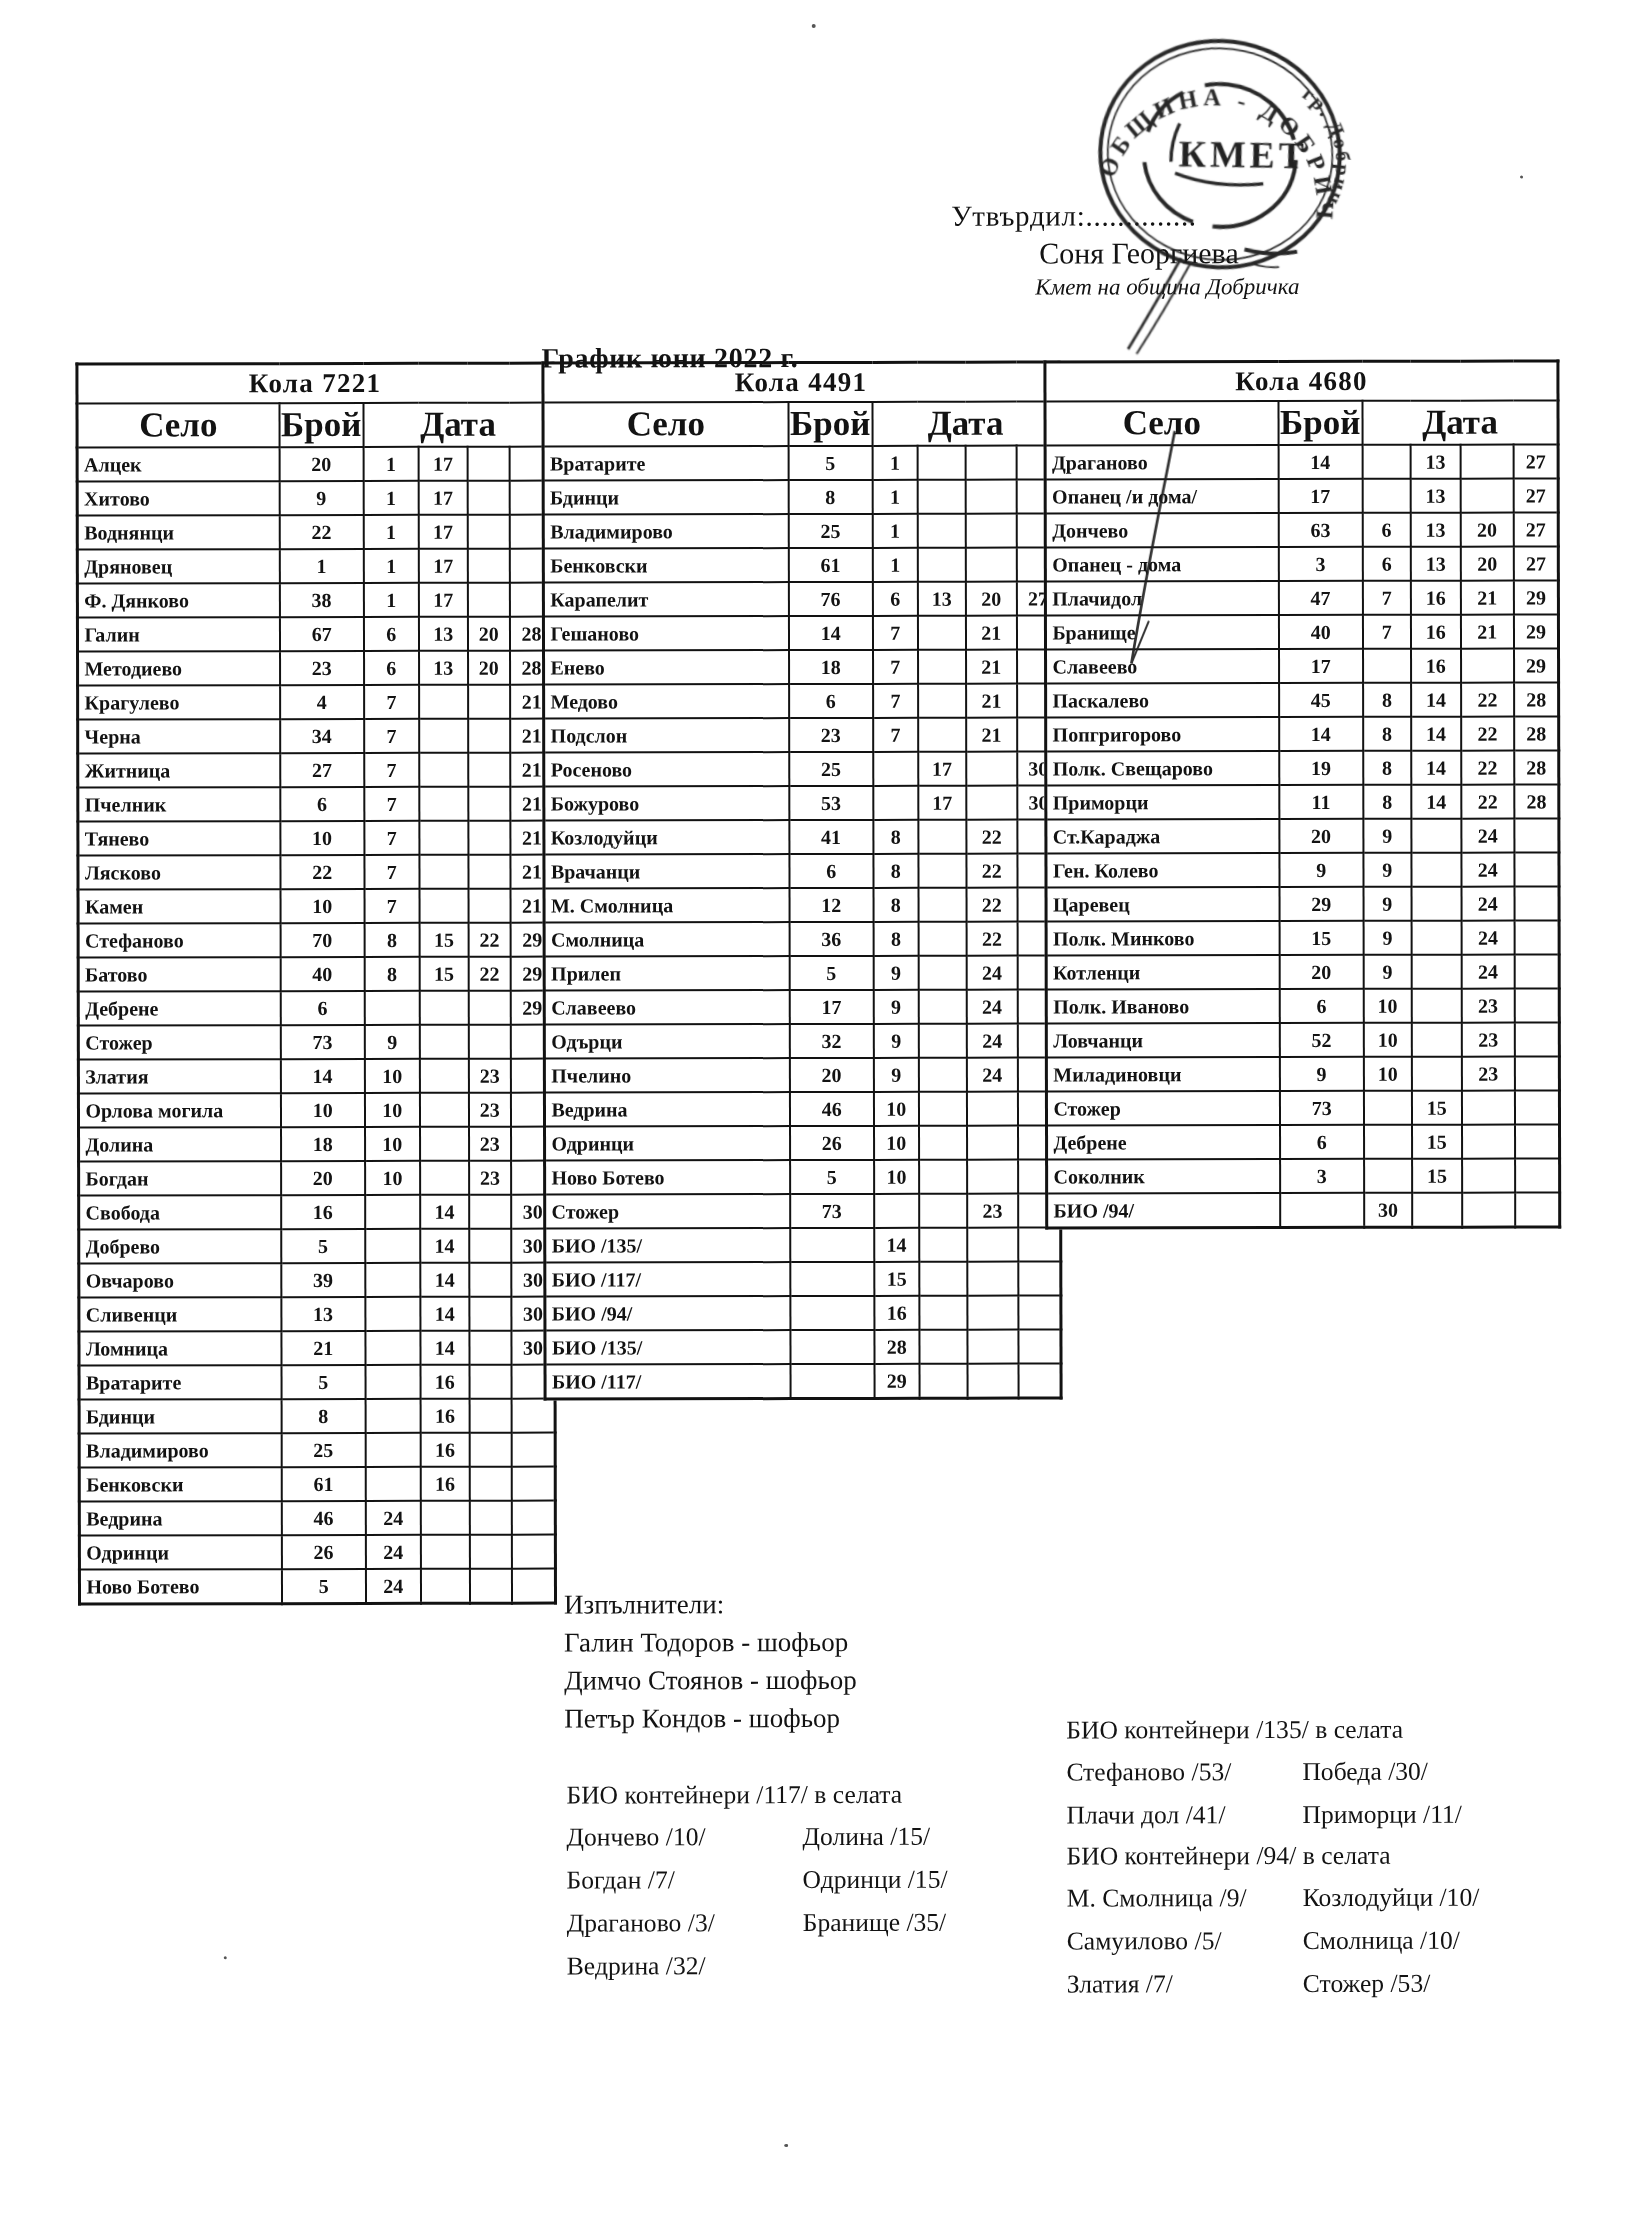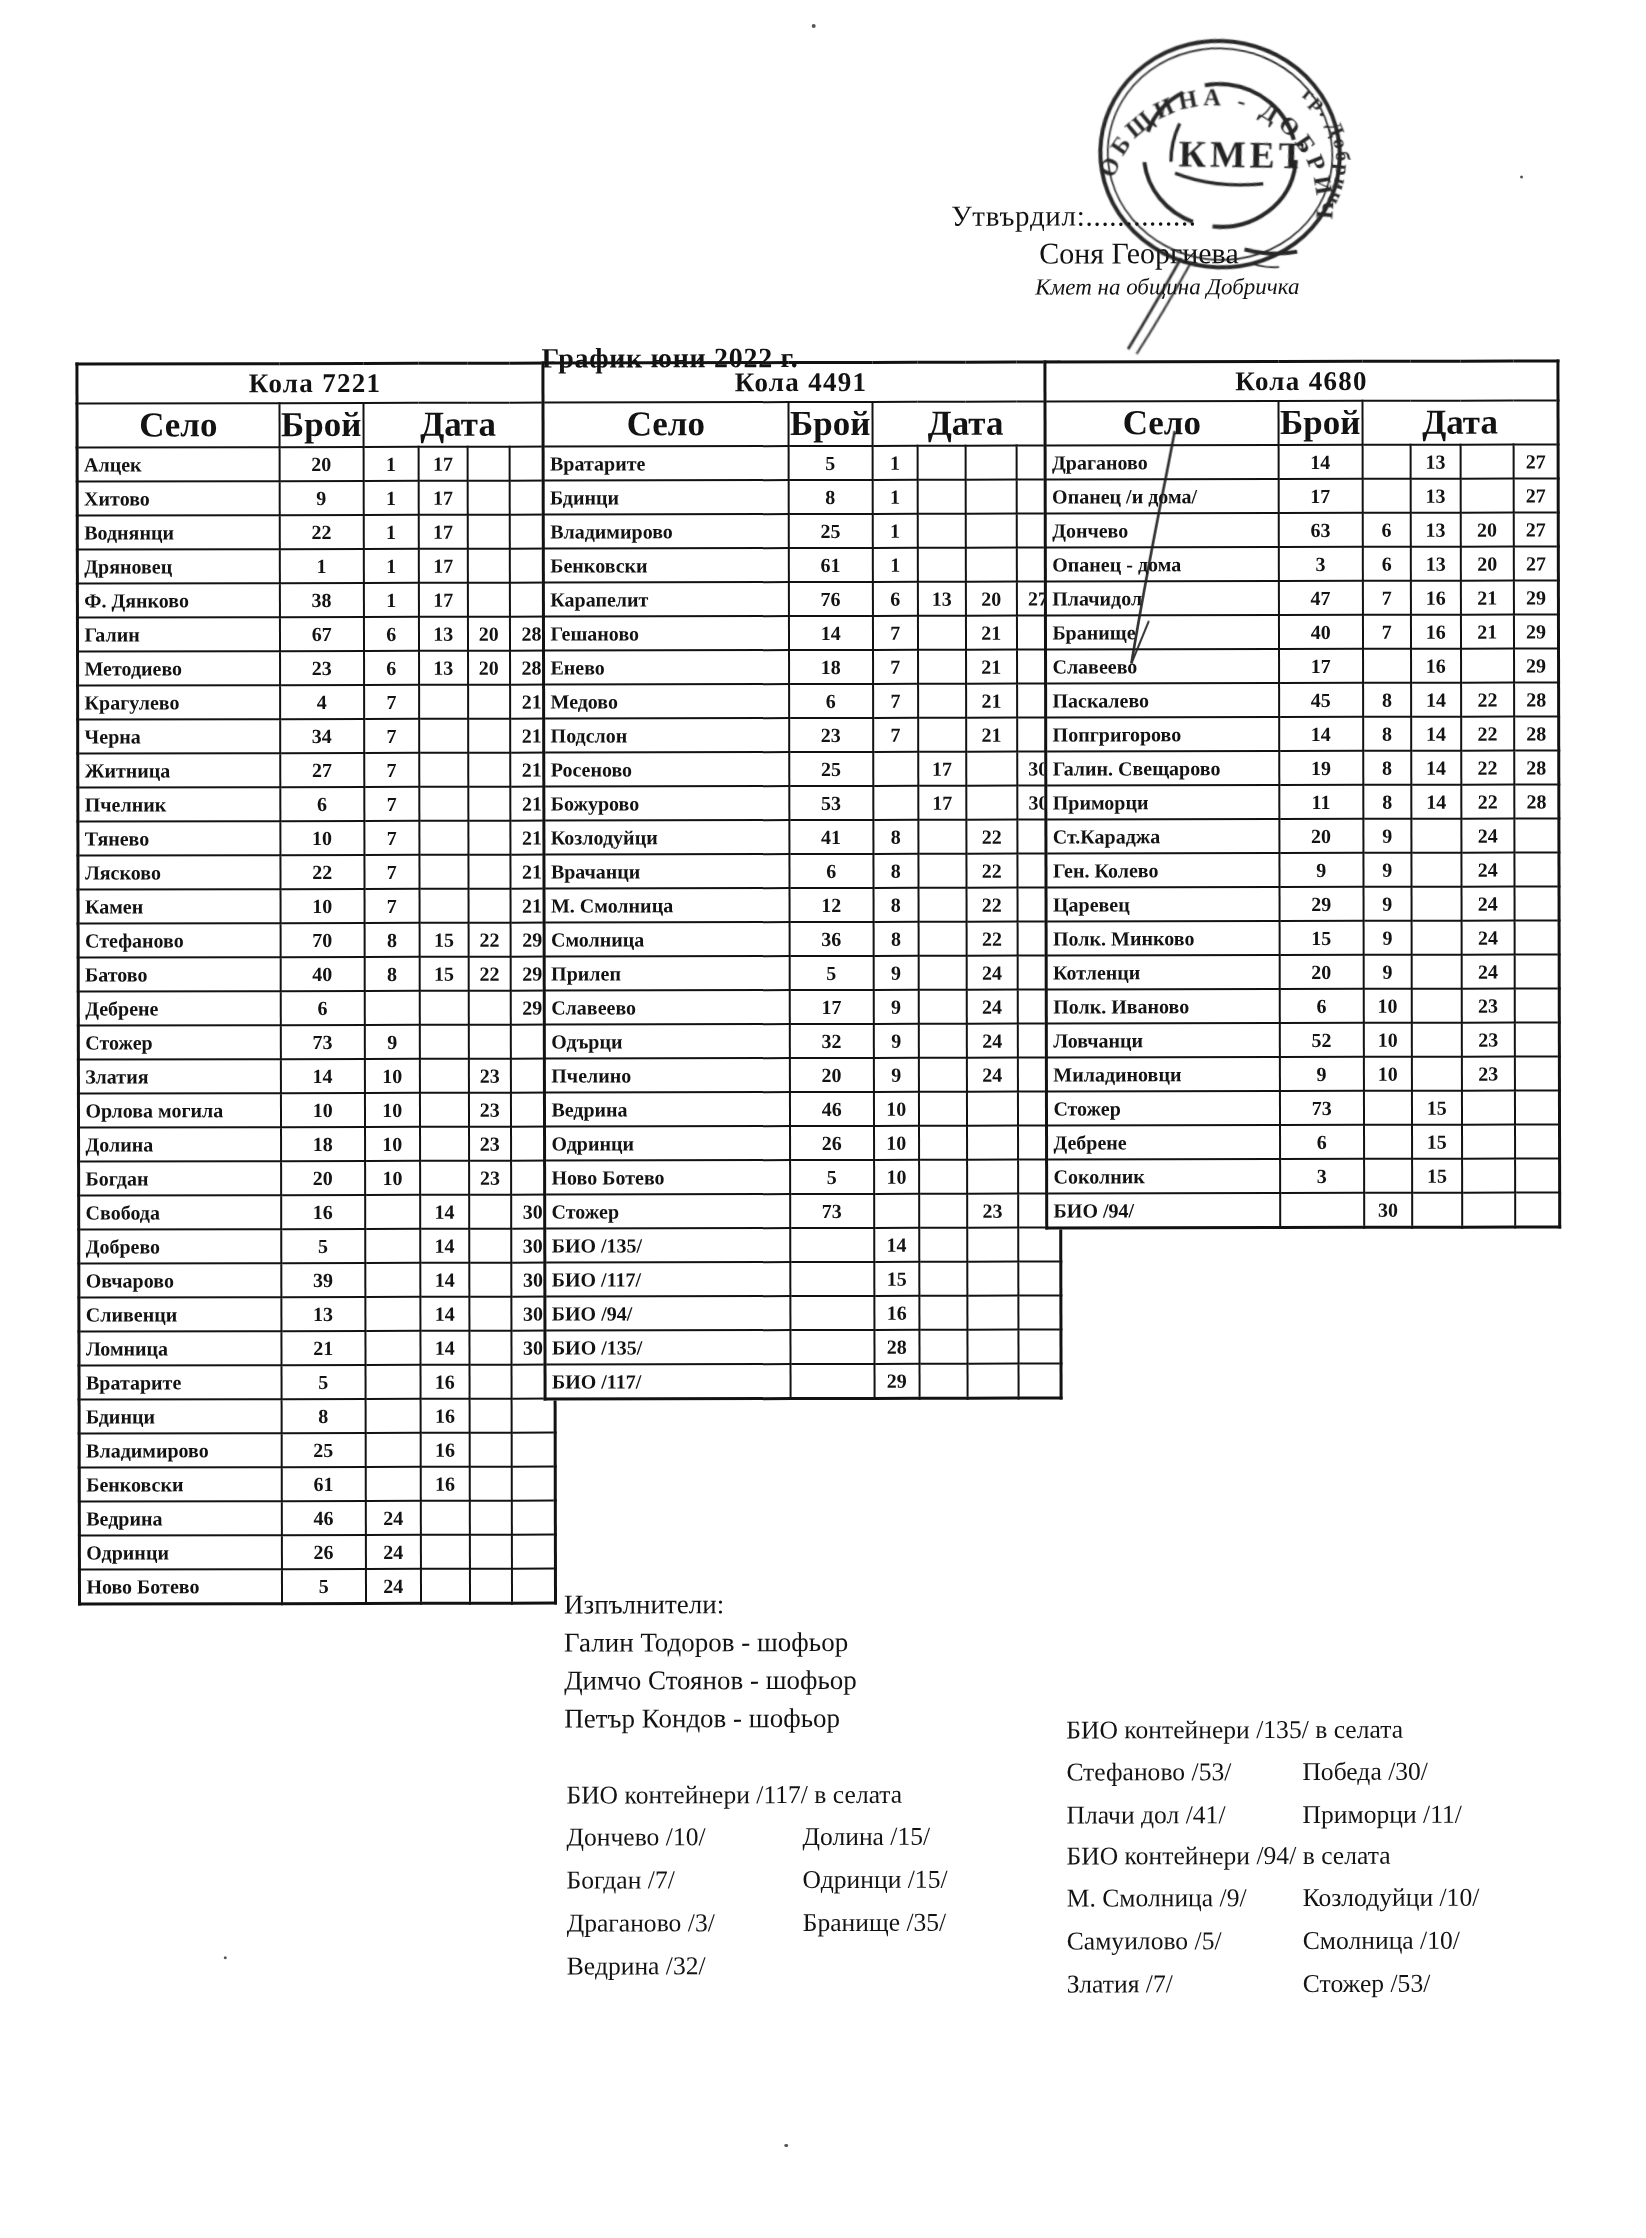--- a/index.html
+++ b/index.html
@@ -712,21 +712,21 @@
           </tr>
           <tr>
             <td class="v">Попгригорово</td>
             <td class="n">14</td>
             <td class="n">8</td>
             <td class="n">14</td>
             <td class="n">22</td>
             <td class="n">28</td>
           </tr>
           <tr>
-            <td class="v">Галин. Свещарово</td>
+            <td class="v">Полк. Свещарово</td>
             <td class="n">19</td>
             <td class="n">8</td>
             <td class="n">14</td>
             <td class="n">22</td>
             <td class="n">28</td>
           </tr>
           <tr>
             <td class="v">Приморци</td>
             <td class="n">11</td>
             <td class="n">8</td>

